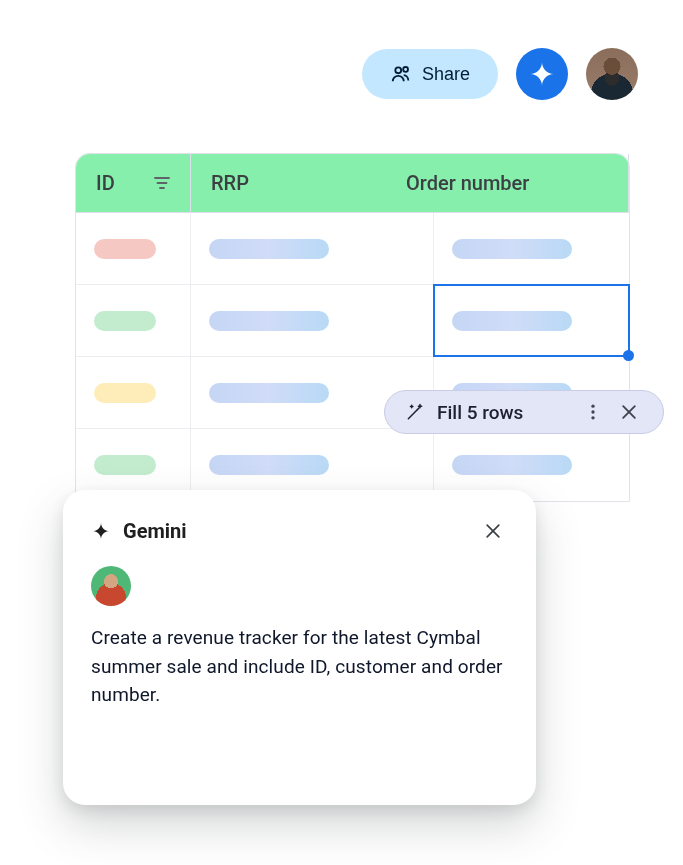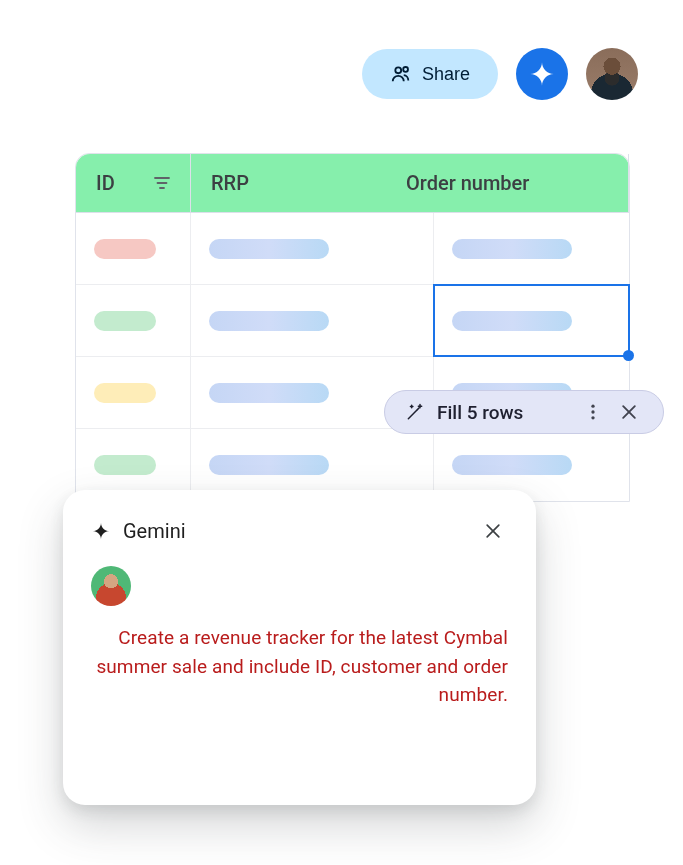--- a/index.html
+++ b/index.html
@@ -194,21 +194,21 @@
       margin-bottom: 20px;
     }
     .gemini-title-wrap {
       display: flex;
       align-items: center;
       gap: 12px;
     }
     .gemini-spark { width: 20px; height: 20px; }
     .gemini-title {
       font-size: 20px;
-      font-weight: 400;
+      font-weight: 700;
       color: #1f1f1f;
     }
     .gemini-close {
       background: transparent;
       border: none;
       cursor: pointer;
       width: 30px;
       height: 30px;
       display: flex;
       align-items: center;
@@ -223,23 +223,22 @@
       border-radius: 50%;
       background:
         radial-gradient(circle at 50% 38%, #d4a581 0%, #d4a581 22%, transparent 22%),
         radial-gradient(circle at 50% 80%, #c7472f 0%, #c7472f 40%, transparent 40%),
         #4fb876;
       margin-bottom: 18px;
     }
     .gemini-prompt {
       font-size: 19px;
       line-height: 1.5;
-      color: #b91c1c;
+      color: #0f172a;
       letter-spacing: 0.1px;
-      text-align: right;
     }
   </style>
 </head>
 <body>
 
 <div class="top-bar">
   <button class="share-btn">
     <svg viewBox="0 0 24 24" fill="none" stroke="#001d35" stroke-width="2">
       <circle cx="9" cy="8" r="3.2"></circle>
       <path d="M3 20c0-3.3 2.7-6 6-6s6 2.7 6 6"></path>

